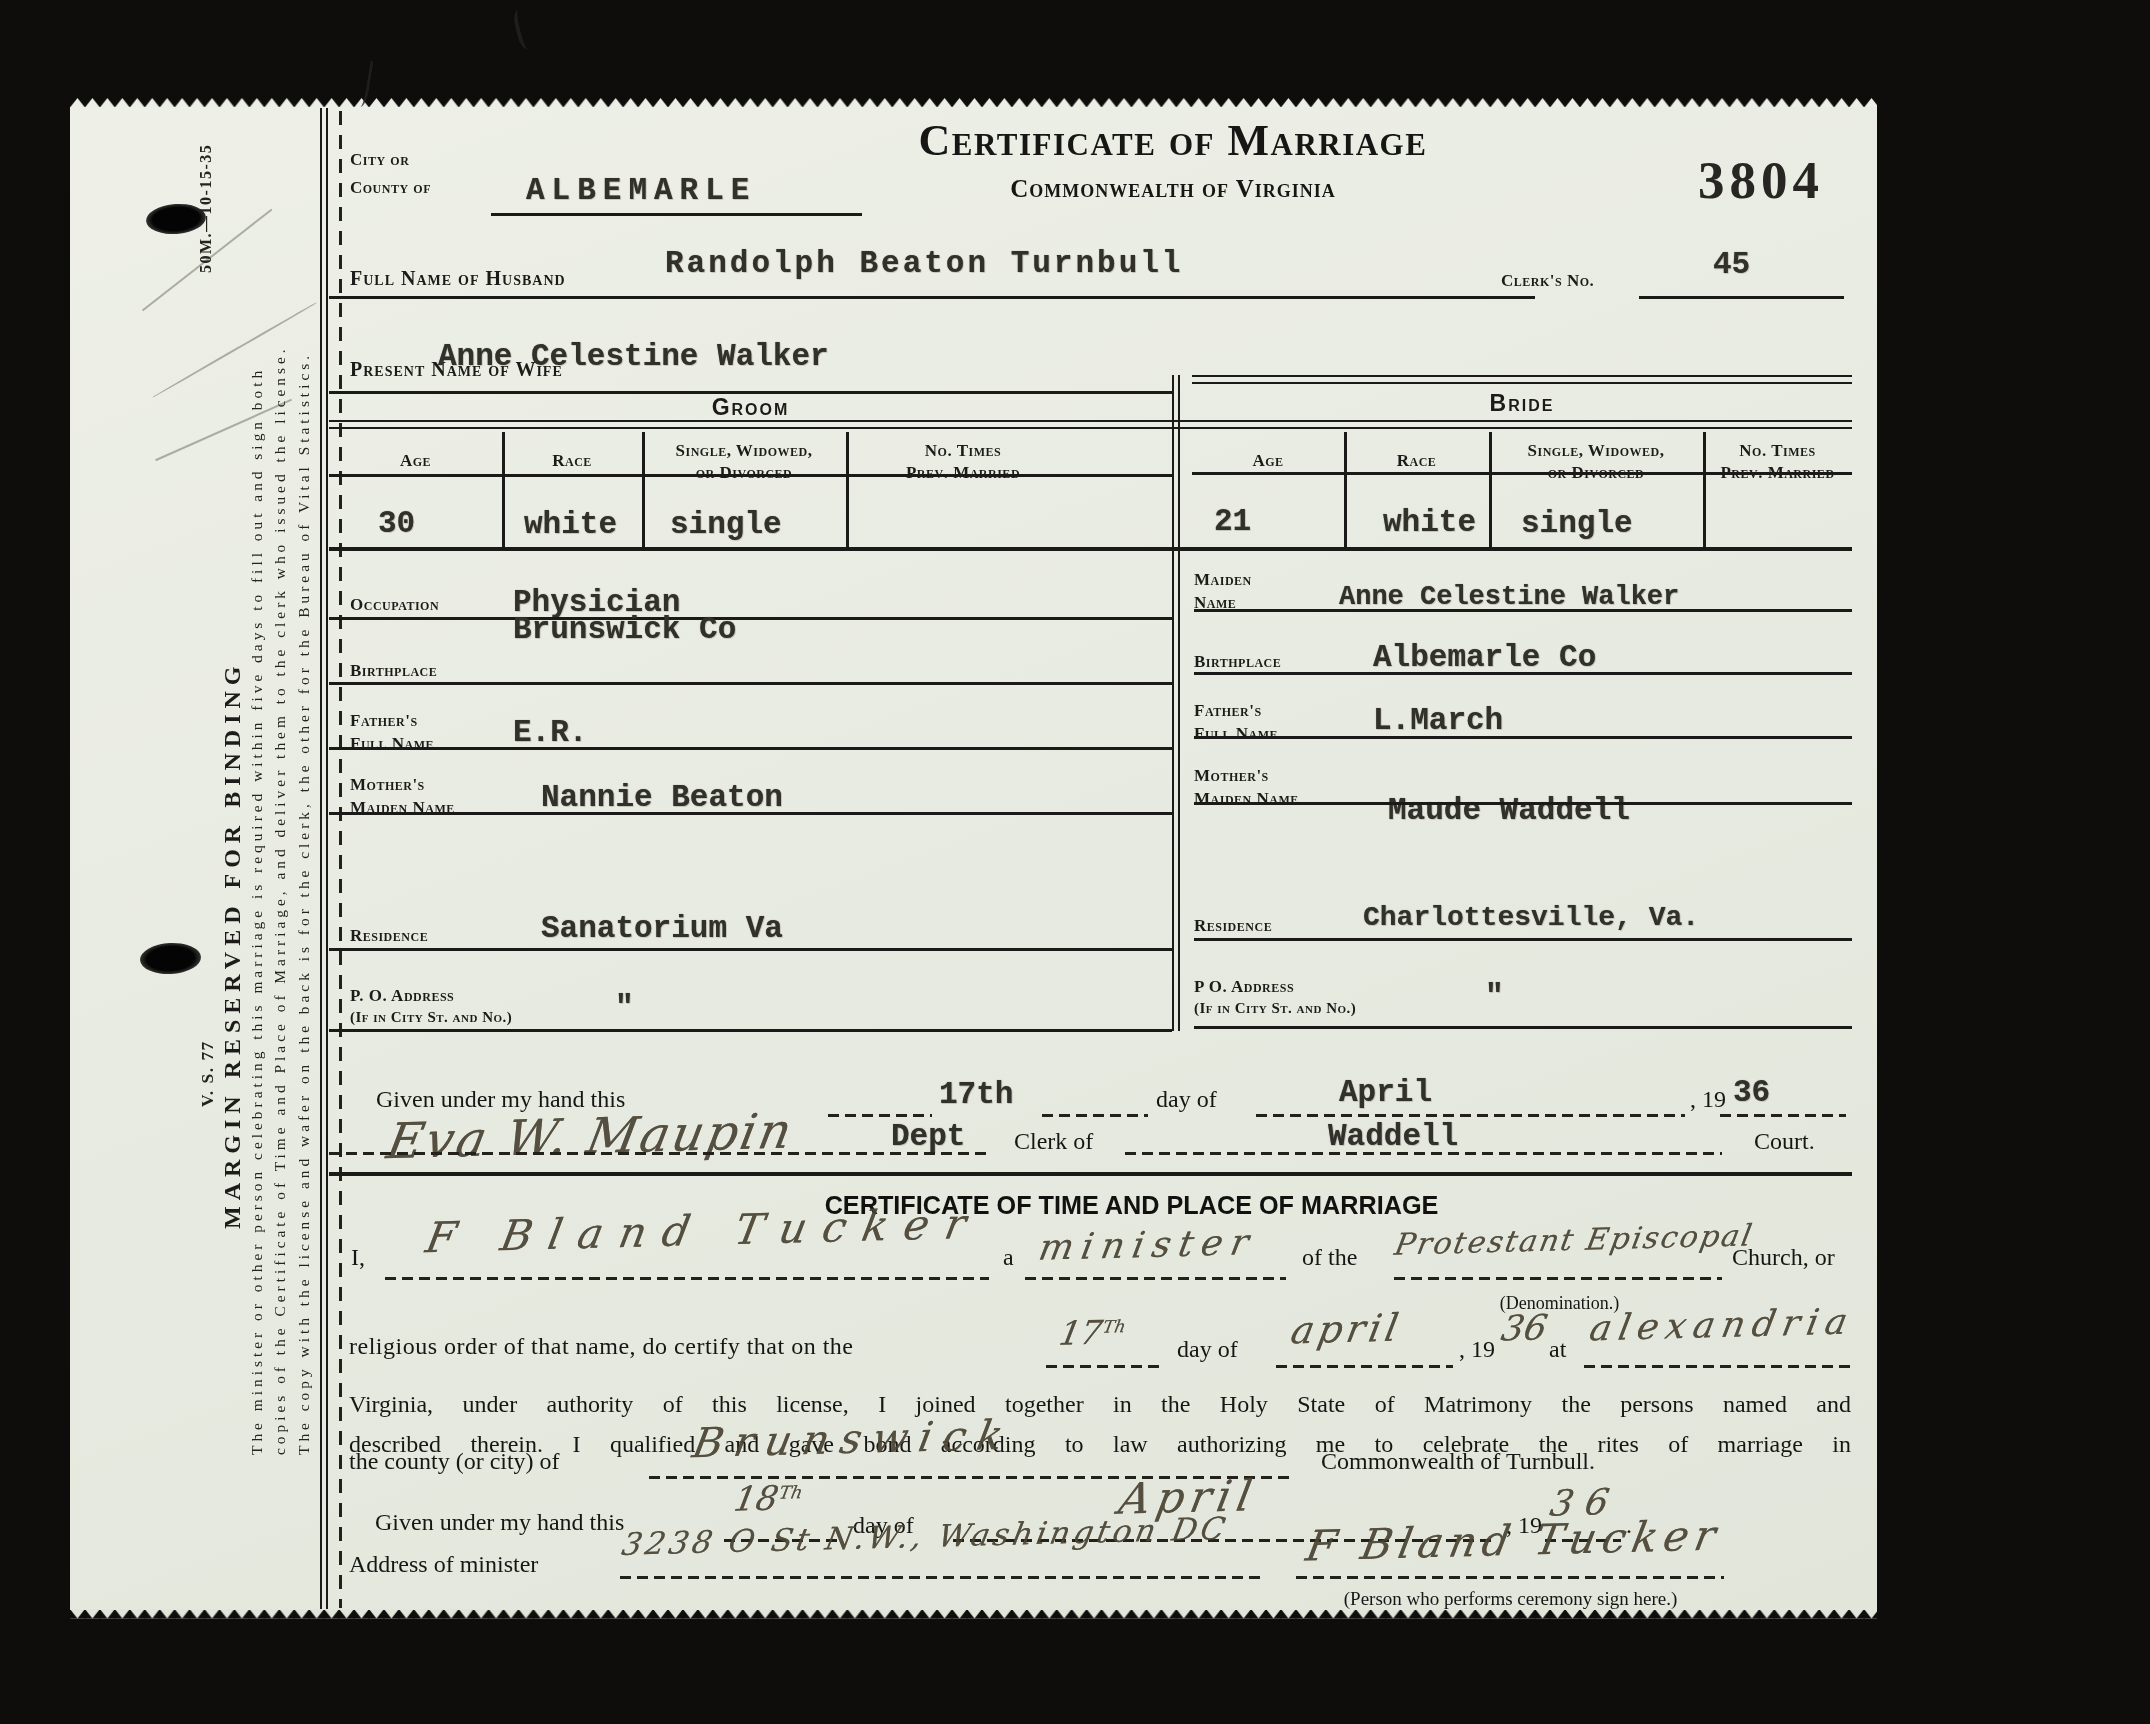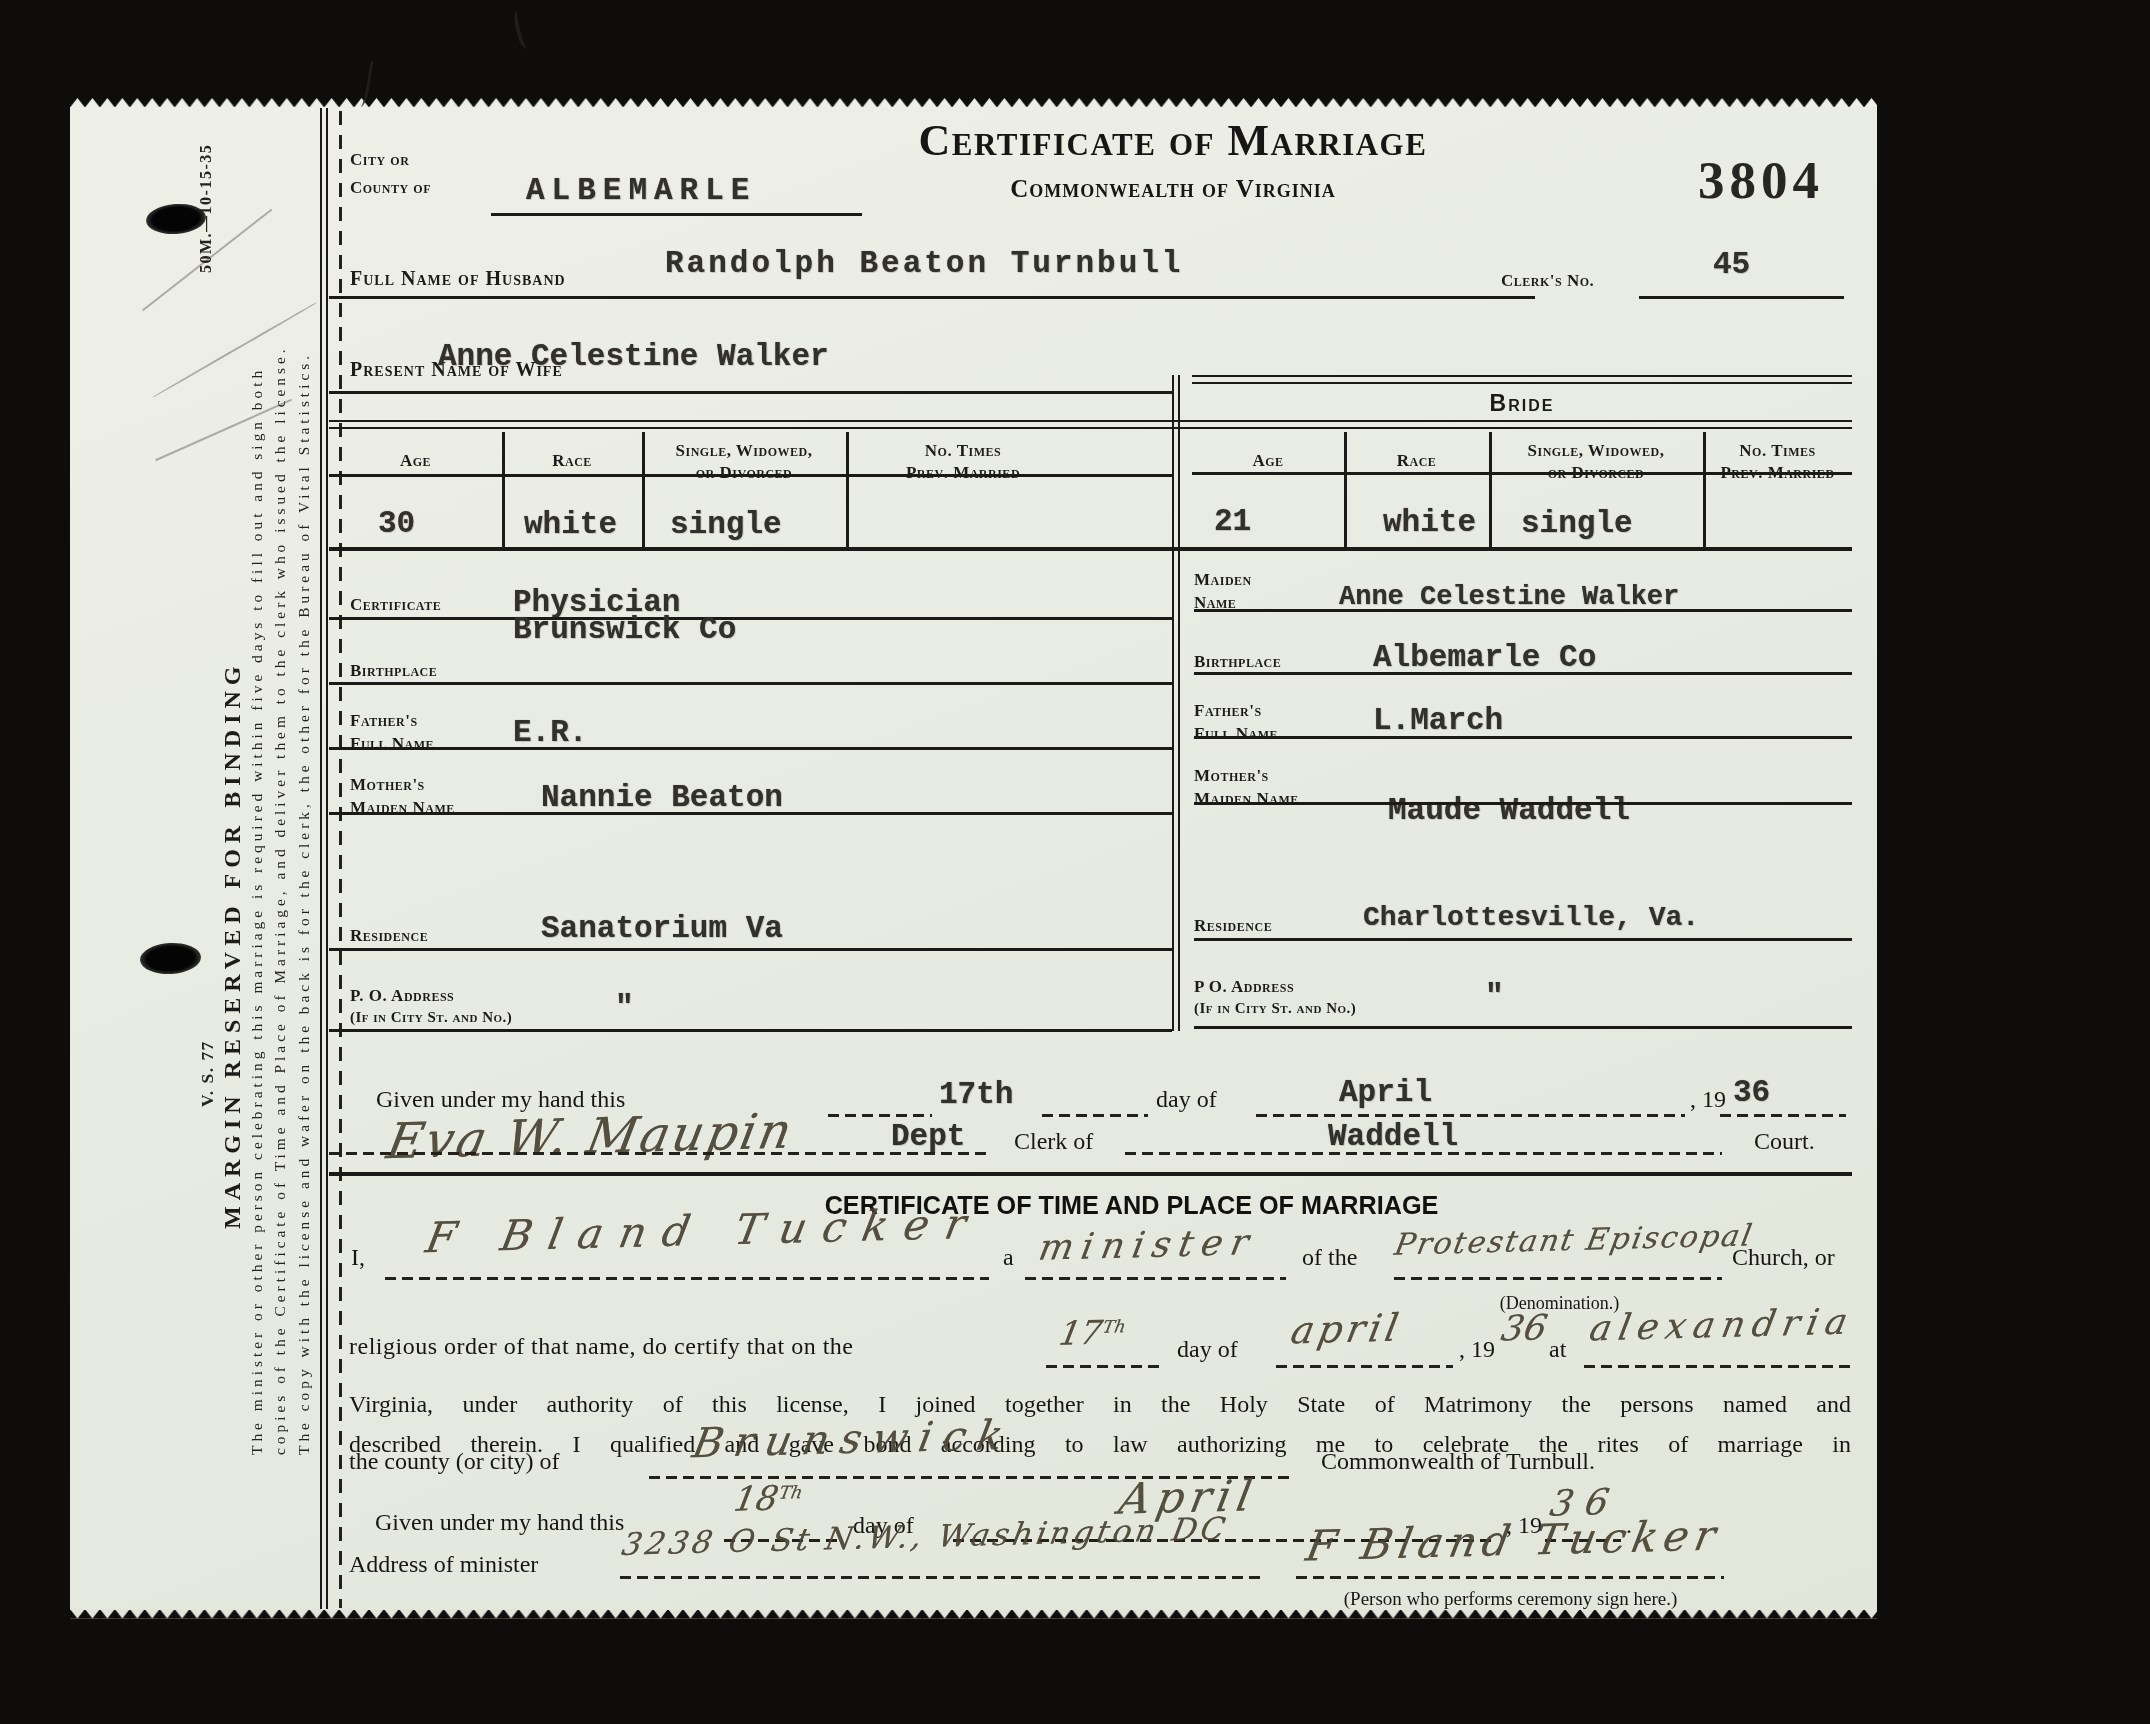--- a/index.html
+++ b/index.html
@@ -102,20 +102,21 @@
   <div class="abs rule" style="left:329px;top:296px;width:1206px;"></div>
   <div class="abs lbl lbl-sm" style="left:1501px;top:271px;">Clerk's No.</div>
   <div class="abs typed" style="left:1713px;top:249px;">45</div>
   <div class="abs rule" style="left:1639px;top:296px;width:205px;"></div>
 
   <div class="abs lbl" style="left:350px;top:358px;font-size:20px;">Present Name of Wife</div>
   <div class="abs typed" style="left:438px;top:341px;">Anne Celestine Walker</div>
   <div class="abs rule" style="left:329px;top:391px;width:843px;"></div>
 
   <div class="abs dbl" style="left:1192px;top:375px;width:660px;"></div>
+  <div class="abs colhead" style="left:329px;top:394px;width:843px;font:700 23px 'Liberation Sans',sans-serif;font-variant:small-caps;letter-spacing:2px;">Groom</div>
   <div class="abs colhead" style="left:1192px;top:390px;width:660px;font:700 23px 'Liberation Sans',sans-serif;font-variant:small-caps;letter-spacing:2px;">Bride</div>
   <div class="abs dbl" style="left:329px;top:420px;width:1523px;"></div>
   <div class="abs vdbl" style="left:1172px;top:375px;height:656px;"></div>
 
   <div class="abs vline" style="left:502px;top:432px;height:118px;"></div>
   <div class="abs vline" style="left:642px;top:432px;height:118px;"></div>
   <div class="abs vline" style="left:846px;top:432px;height:118px;"></div>
   <div class="abs vline" style="left:1344px;top:432px;height:118px;"></div>
   <div class="abs vline" style="left:1489px;top:432px;height:118px;"></div>
   <div class="abs vline" style="left:1703px;top:432px;height:118px;"></div>
@@ -138,21 +139,21 @@
   <div class="abs rule5" style="left:1192px;top:472px;width:660px;"></div>
 
   <div class="abs typed" style="left:378px;top:508px;">30</div>
   <div class="abs typed" style="left:524px;top:509px;">white</div>
   <div class="abs typed" style="left:670px;top:509px;">single</div>
   <div class="abs typed" style="left:1214px;top:506px;">21</div>
   <div class="abs typed" style="left:1383px;top:507px;">white</div>
   <div class="abs typed" style="left:1521px;top:508px;">single</div>
   <div class="abs rule" style="left:329px;top:547px;width:1523px;height:3.5px;"></div>
 
-  <div class="abs lbl lbl-sm" style="left:350px;top:595px;">Certificate</div>
+  <div class="abs lbl lbl-sm" style="left:350px;top:595px;">Occupation</div>
   <div class="abs typed" style="left:513px;top:587px;">Physician</div>
   <div class="abs rule" style="left:329px;top:617px;width:843px;"></div>
 
   <div class="abs lbl lbl-sm" style="left:350px;top:661px;">Birthplace</div>
   <div class="abs typed" style="left:513px;top:614px;">Brunswick Co</div>
   <div class="abs rule" style="left:329px;top:682px;width:843px;"></div>
 
   <div class="abs lbl lbl-sm" style="left:350px;top:711px;">Father's</div>
   <div class="abs lbl lbl-sm" style="left:350px;top:734px;">Full Name</div>
   <div class="abs typed" style="left:513px;top:717px;">E.R.</div>

